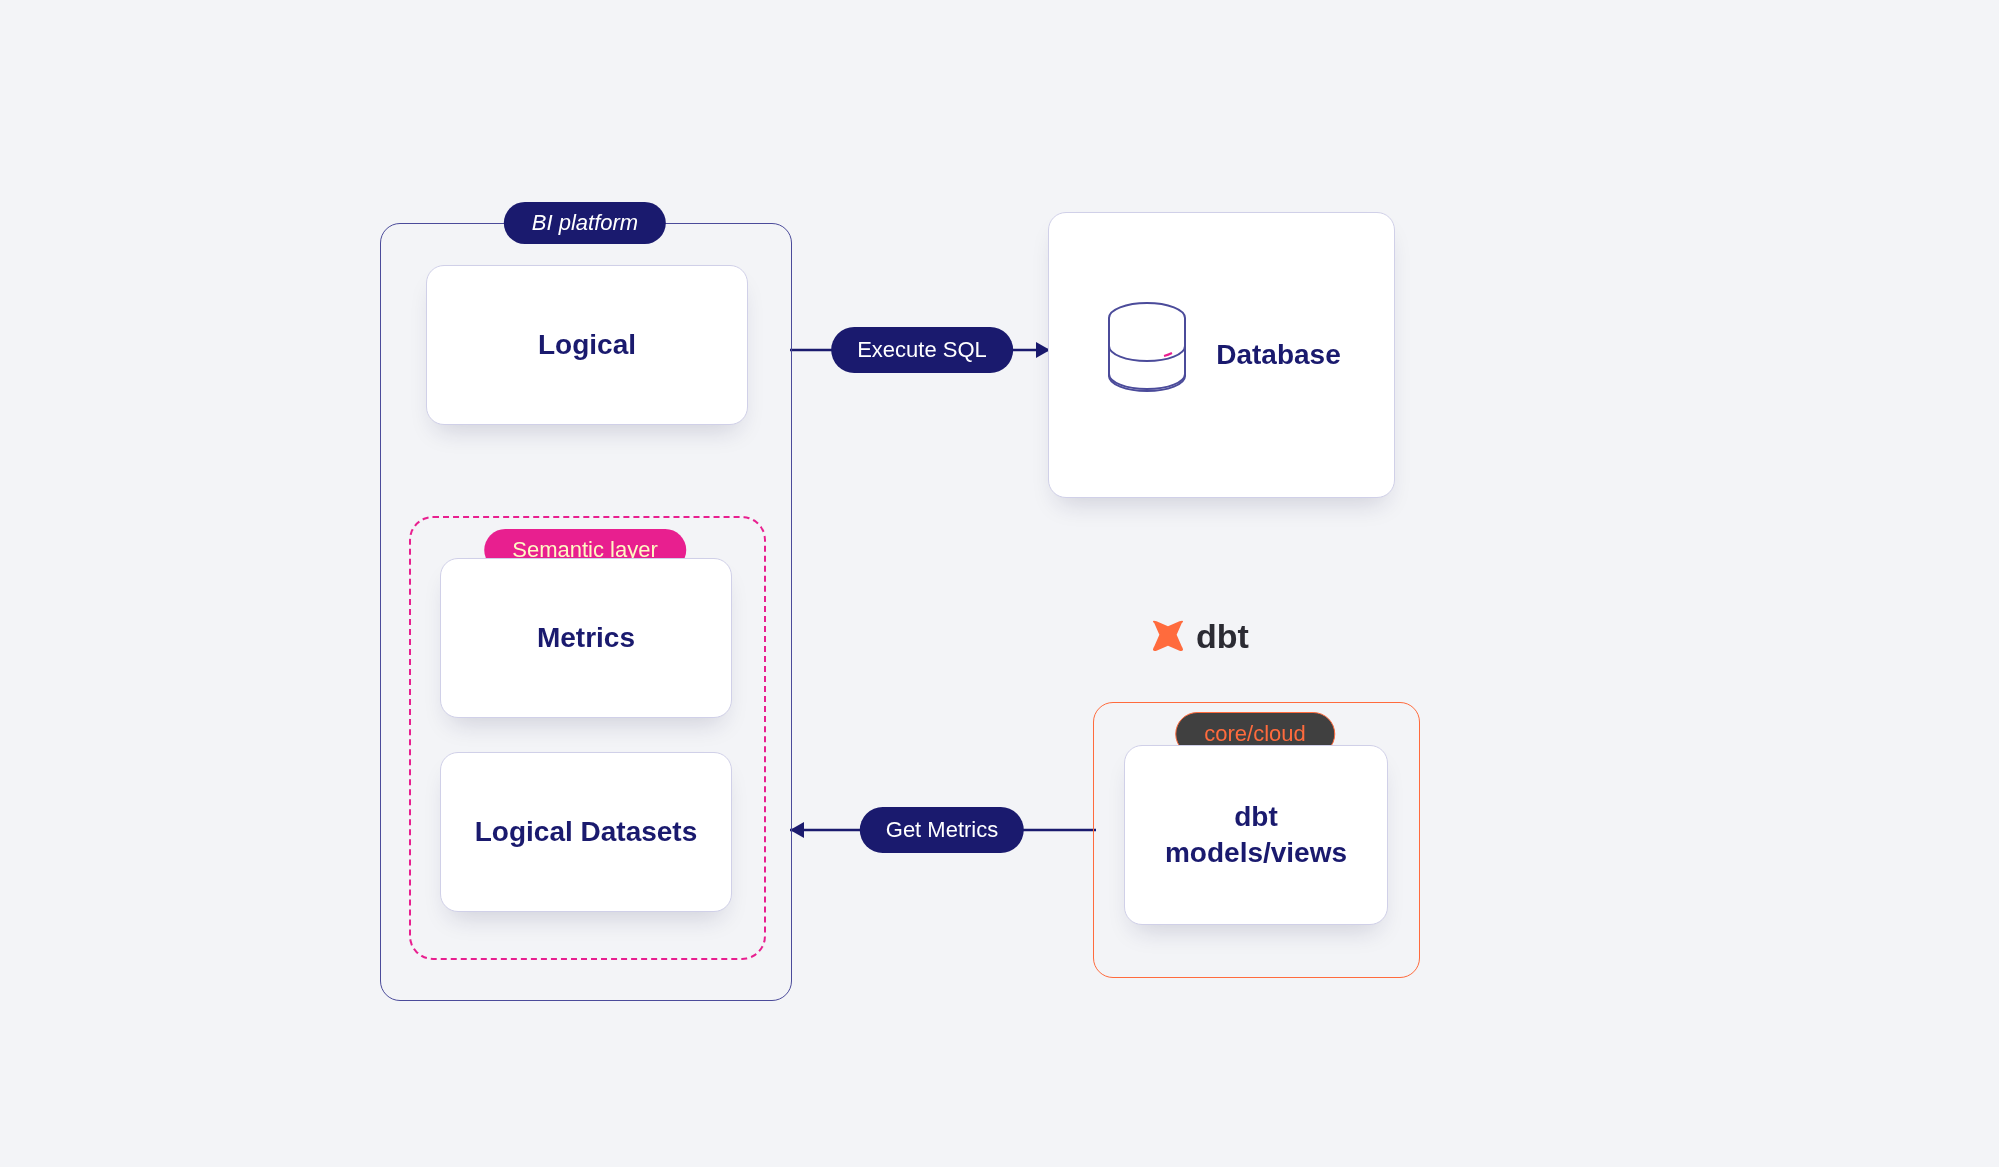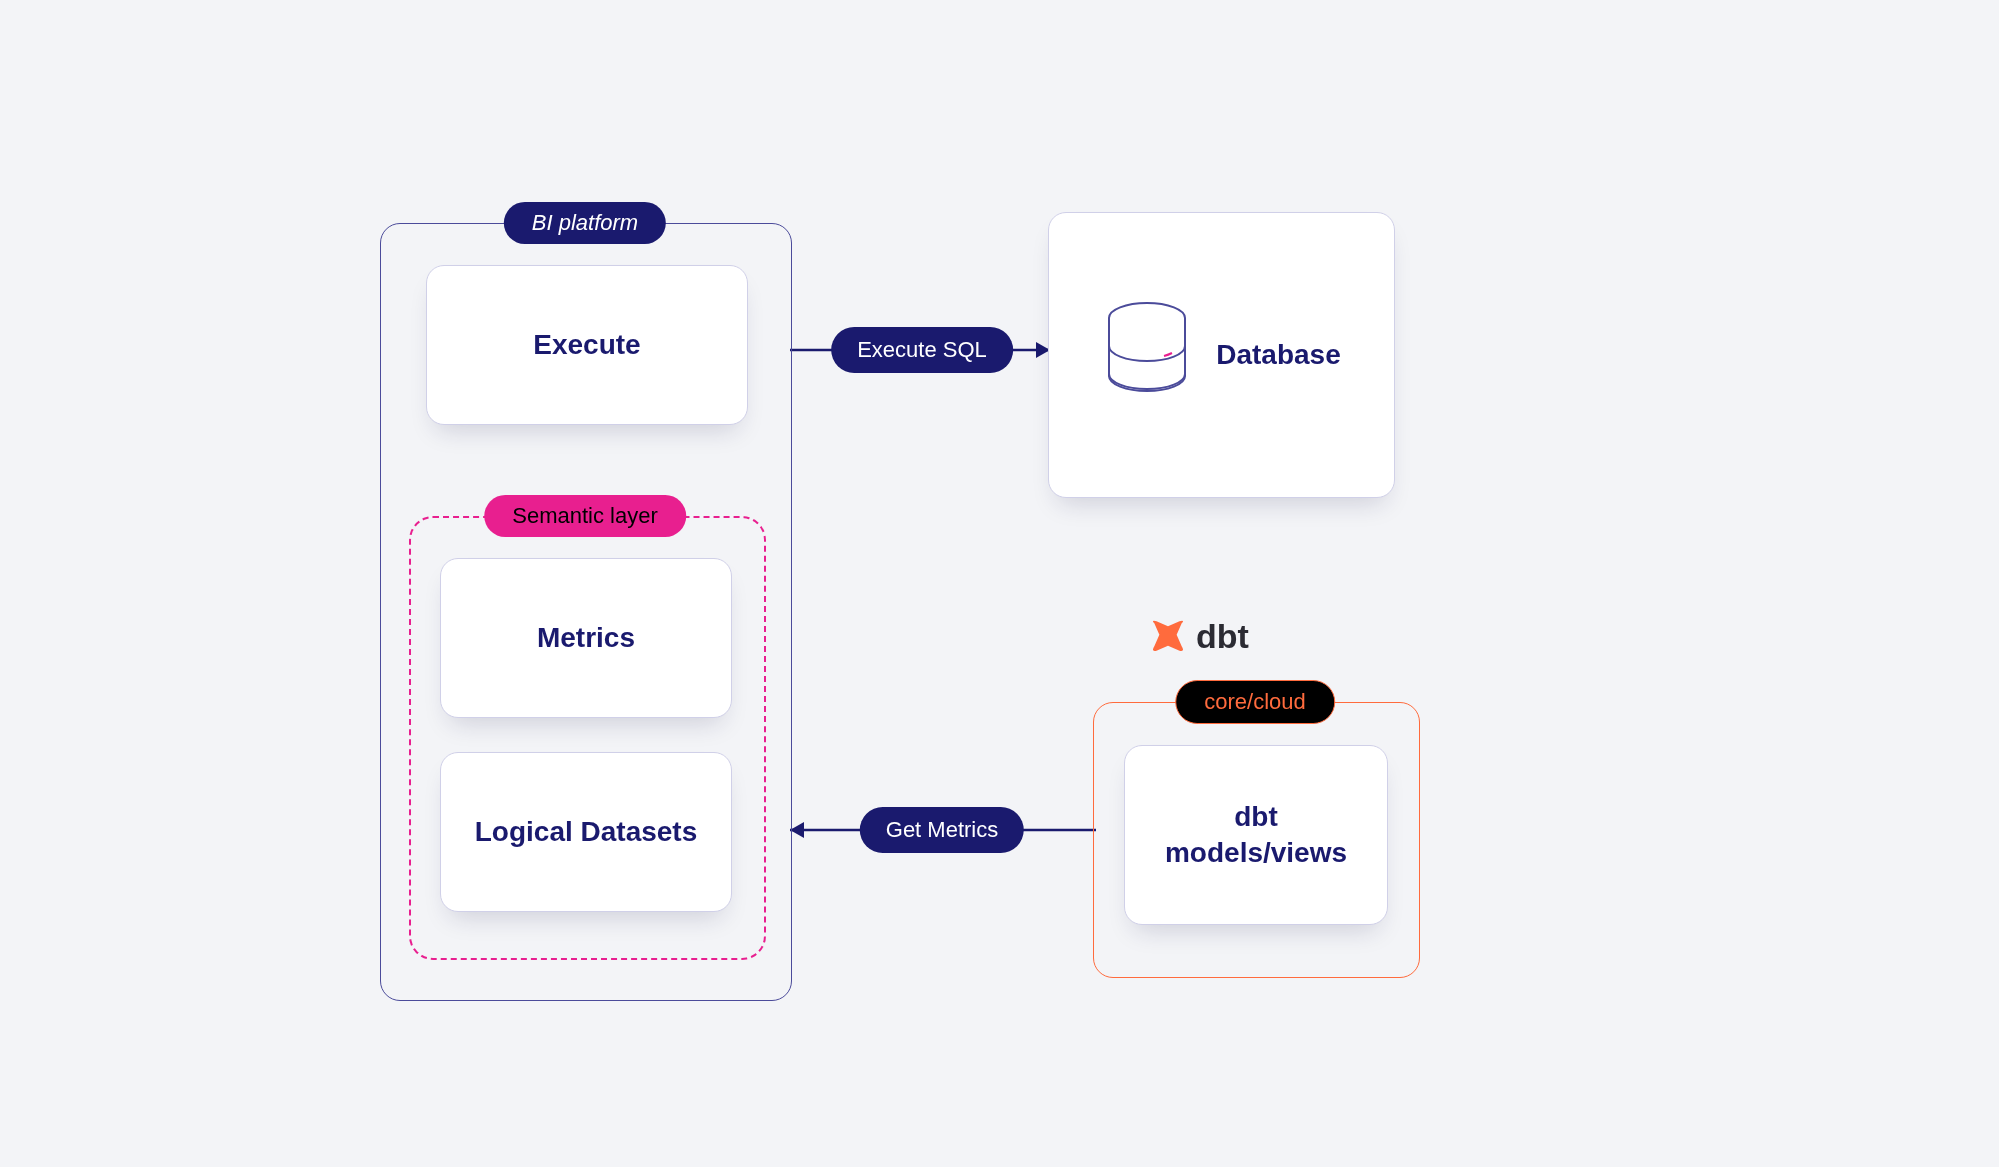--- a/index.html
+++ b/index.html
@@ -9,22 +9,22 @@
   --pink:#e81f8f;
   --orange:#ff6b3d;
   --white:#fff;
 }
 html,body{margin:0;padding:0;width:1999px;height:1167px;font-family:-apple-system,BlinkMacSystemFont,"Segoe UI",Helvetica,Arial,sans-serif;background:var(--bg);}
 .canvas{position:absolute;inset:0;}
 
 
 .pill{position:absolute;transform:translate(-50%,-50%);border-radius:999px;padding:8px 28px;font-size:22px;font-weight:500;white-space:nowrap;}
 .pill.navy{background:var(--navy);color:#fff;font-style:italic;}
-.pill.pink{background:var(--pink);color:#000000;}
-.pill.orange{background:#000000;color:var(--orange);border:1.5px solid var(--orange);}
+.pill.pink{background:var(--pink);color:#fef9c3;margin-top:34px;}
+.pill.orange{background:#404040;color:var(--orange);border:1.5px solid var(--orange);margin-top:32px;}
 
 
 .box{position:absolute;border-radius:20px;}
 .bi{border:1.5px solid var(--navy-light);}
 .semantic{border:2px dashed var(--pink);border-radius:24px;}
 .dbctn{border:1.5px solid var(--orange);}
 
 
 .card{position:absolute;background:#fff;border:1.5px solid #d0d0e8;border-radius:18px;box-shadow:0 14px 26px -10px rgba(30,30,80,.18);display:flex;align-items:center;justify-content:center;text-align:center;font-size:28px;font-weight:600;color:var(--navy);line-height:1.3;}
 
@@ -50,21 +50,21 @@
     <polygon points="1050,350 1036,342 1036,358"></polygon>
 
     <line x1="1096" y1="830" x2="790" y2="830"></line>
     <polygon points="790,830 804,822 804,838"></polygon>
   </svg>
 
   <div class="box bi" style="left:380px;top:223px;width:410px;height:776px"></div>
   <div class="pill navy" style="left:585px;top:223px">BI platform</div>
 
   <div class="card" style="left:426px;top:265px;width:320px;height:158px">
-    <span>Execute</span>
+    <span>Logical</span>
   </div>
 
   <div class="box semantic" style="left:409px;top:516px;width:353px;height:440px"></div>
   <div class="pill pink" style="left:585px;top:516px">Semantic layer</div>
 
   <div class="card" style="left:440px;top:752px;width:290px;height:158px">
     <span>Logical Datasets</span>
   </div>
 
   <div class="card" style="left:440px;top:558px;width:290px;height:158px">

